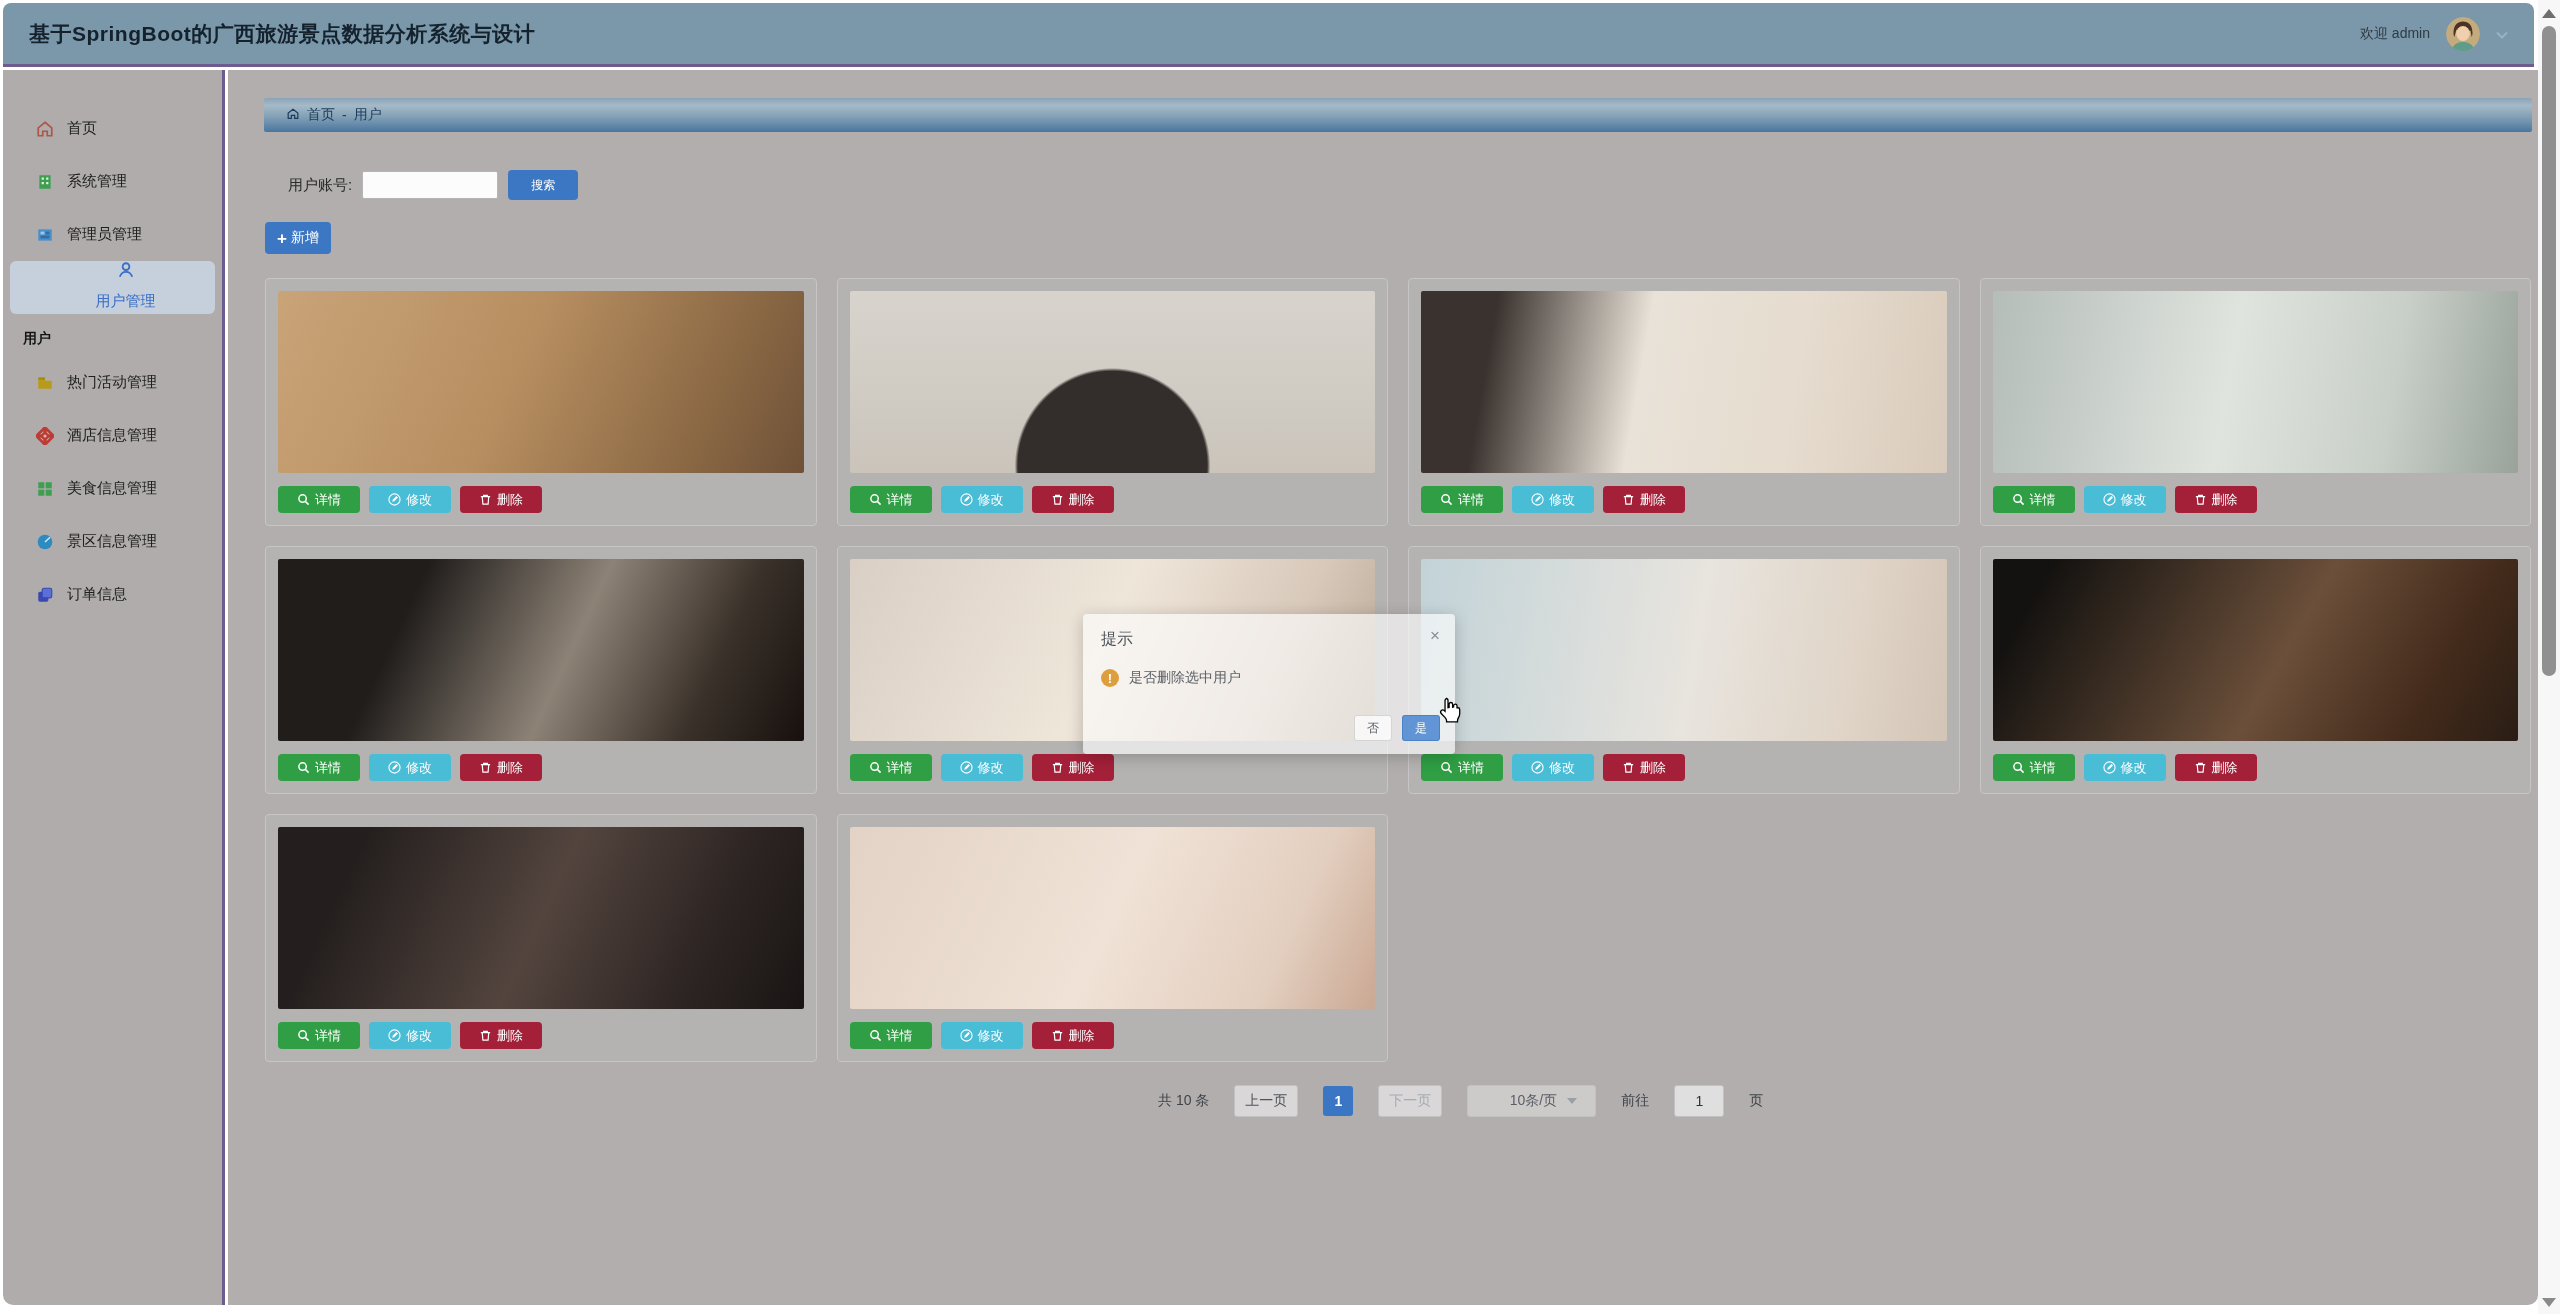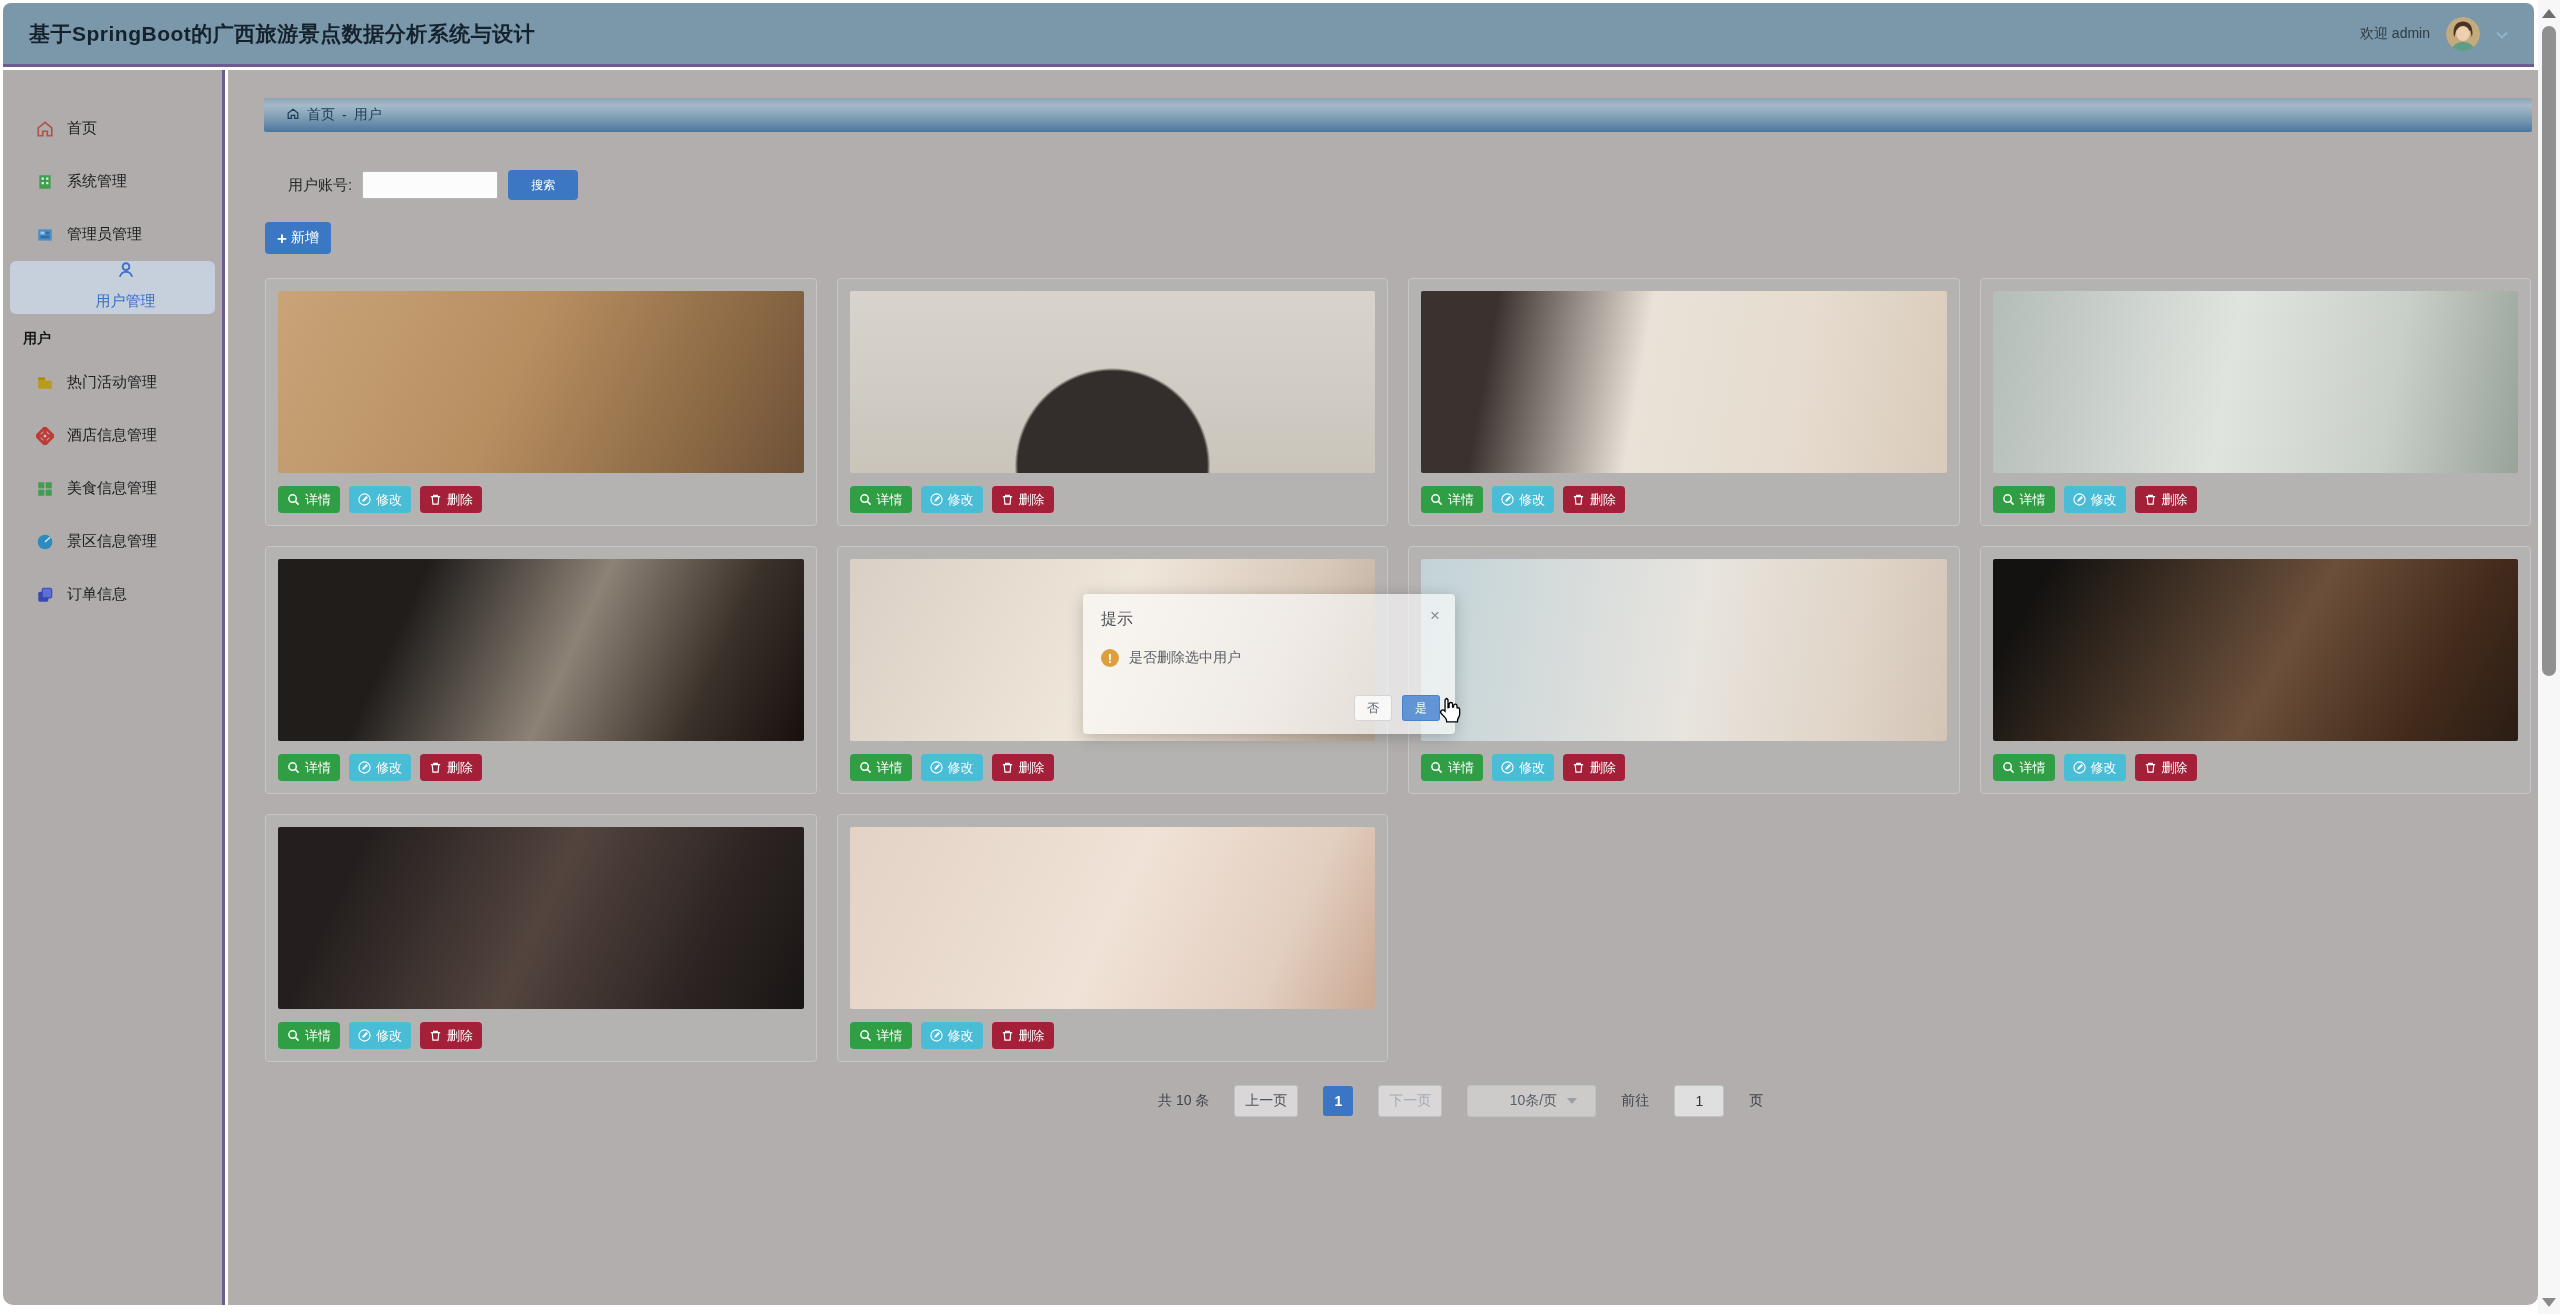--- a/index.html
+++ b/index.html
@@ -63,21 +63,21 @@
     position:absolute;left:37px;top:208px;width:2266px;
     display:grid;grid-template-columns:repeat(4,1fr);gap:20px 20px;
   }
   .card{
     border:1px solid #c7c5c5;border-radius:4px;background:rgba(255,255,255,0.05);
     padding:12px;box-sizing:border-box;
   }
   .card-img{height:182px;border-radius:2px;}
   .card-actions{display:flex;gap:9px;margin-top:13px;}
   .abtn{
-    display:inline-flex;align-items:center;gap:5px;height:27px;padding:0 9px;
+    display:inline-flex;align-items:center;gap:5px;height:27px;padding:0 19px;
     border:none;border-radius:4px;color:#fff;font-size:13px;cursor:pointer;
   }
   .abtn svg{display:block;}
   .abtn.detail{background:#2f9e44;}
   .abtn.edit{background:#49bcd6;}
   .abtn.del{background:#a32038;}
   
   .pg{
     position:absolute;left:930px;top:1015px;display:flex;align-items:center;gap:25px;
     font-size:14px;color:#3f4449;
@@ -97,21 +97,21 @@
     background:rgba(255,255,255,0.35);display:flex;align-items:center;justify-content:center;
     gap:10px;color:#5a5f66;cursor:pointer;padding-left:23px;
   }
   .chev{width:0;height:0;border-left:5px solid transparent;border-right:5px solid transparent;border-top:6px solid #9aa0a6;}
   .goto-input{
     width:44px;height:28px;border:1px solid #c2c2c2;border-radius:3px;
     background:rgba(255,255,255,0.6);text-align:center;font-size:14px;color:#333;
   }
   
   .modal{
-    position:absolute;left:1083px;top:594px;width:372px;height:140px;
+    position:absolute;left:1083px;top:614px;width:372px;height:140px;
     background:rgba(252,252,252,0.66);border-radius:4px;
     box-shadow:0 3px 16px rgba(0,0,0,0.22);
     padding:15px 18px;box-sizing:border-box;z-index:50;
   }
   .modal-title{font-size:16px;color:#4d5157;}
   .modal-close{position:absolute;right:15px;top:12px;font-size:17px;color:#868d94;cursor:pointer;}
   .modal-body{display:flex;align-items:center;gap:10px;margin-top:19px;}
   .warn{
     width:18px;height:18px;border-radius:50%;background:#dd9f3e;color:#fff;
     font-size:13px;font-weight:bold;display:flex;align-items:center;justify-content:center;flex:0 0 auto;

